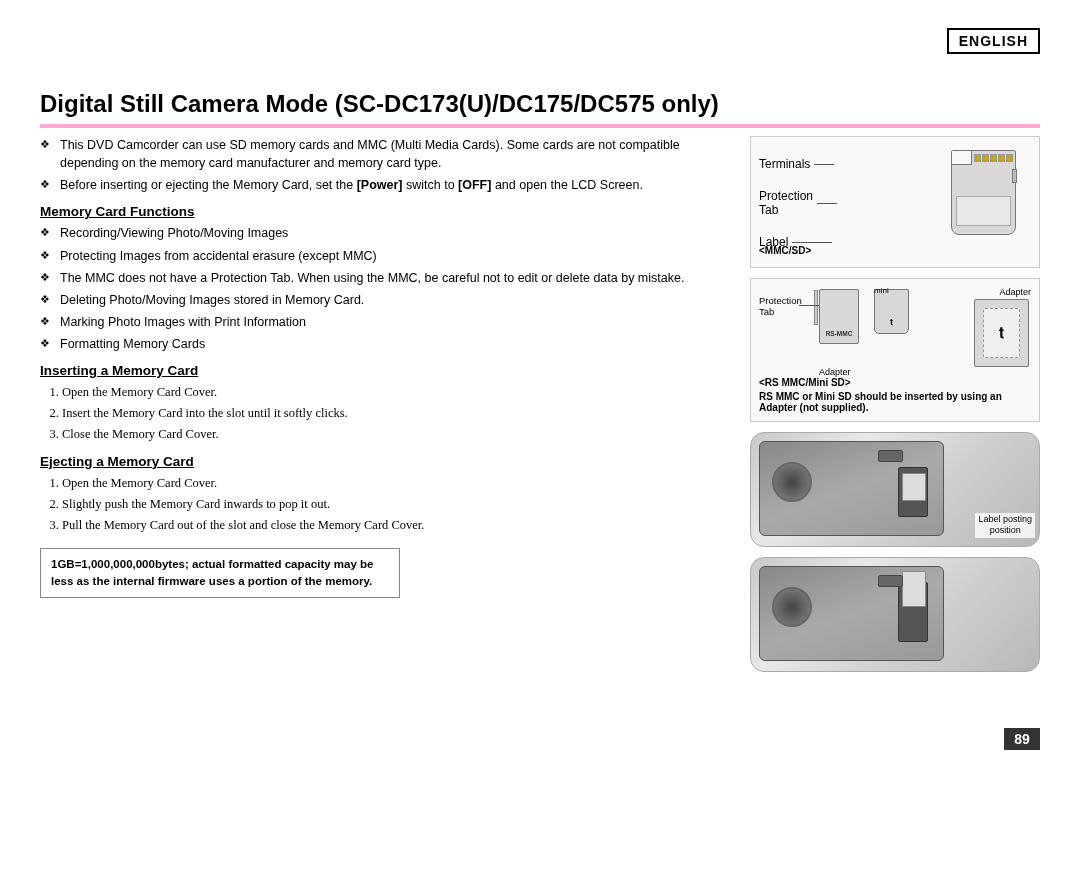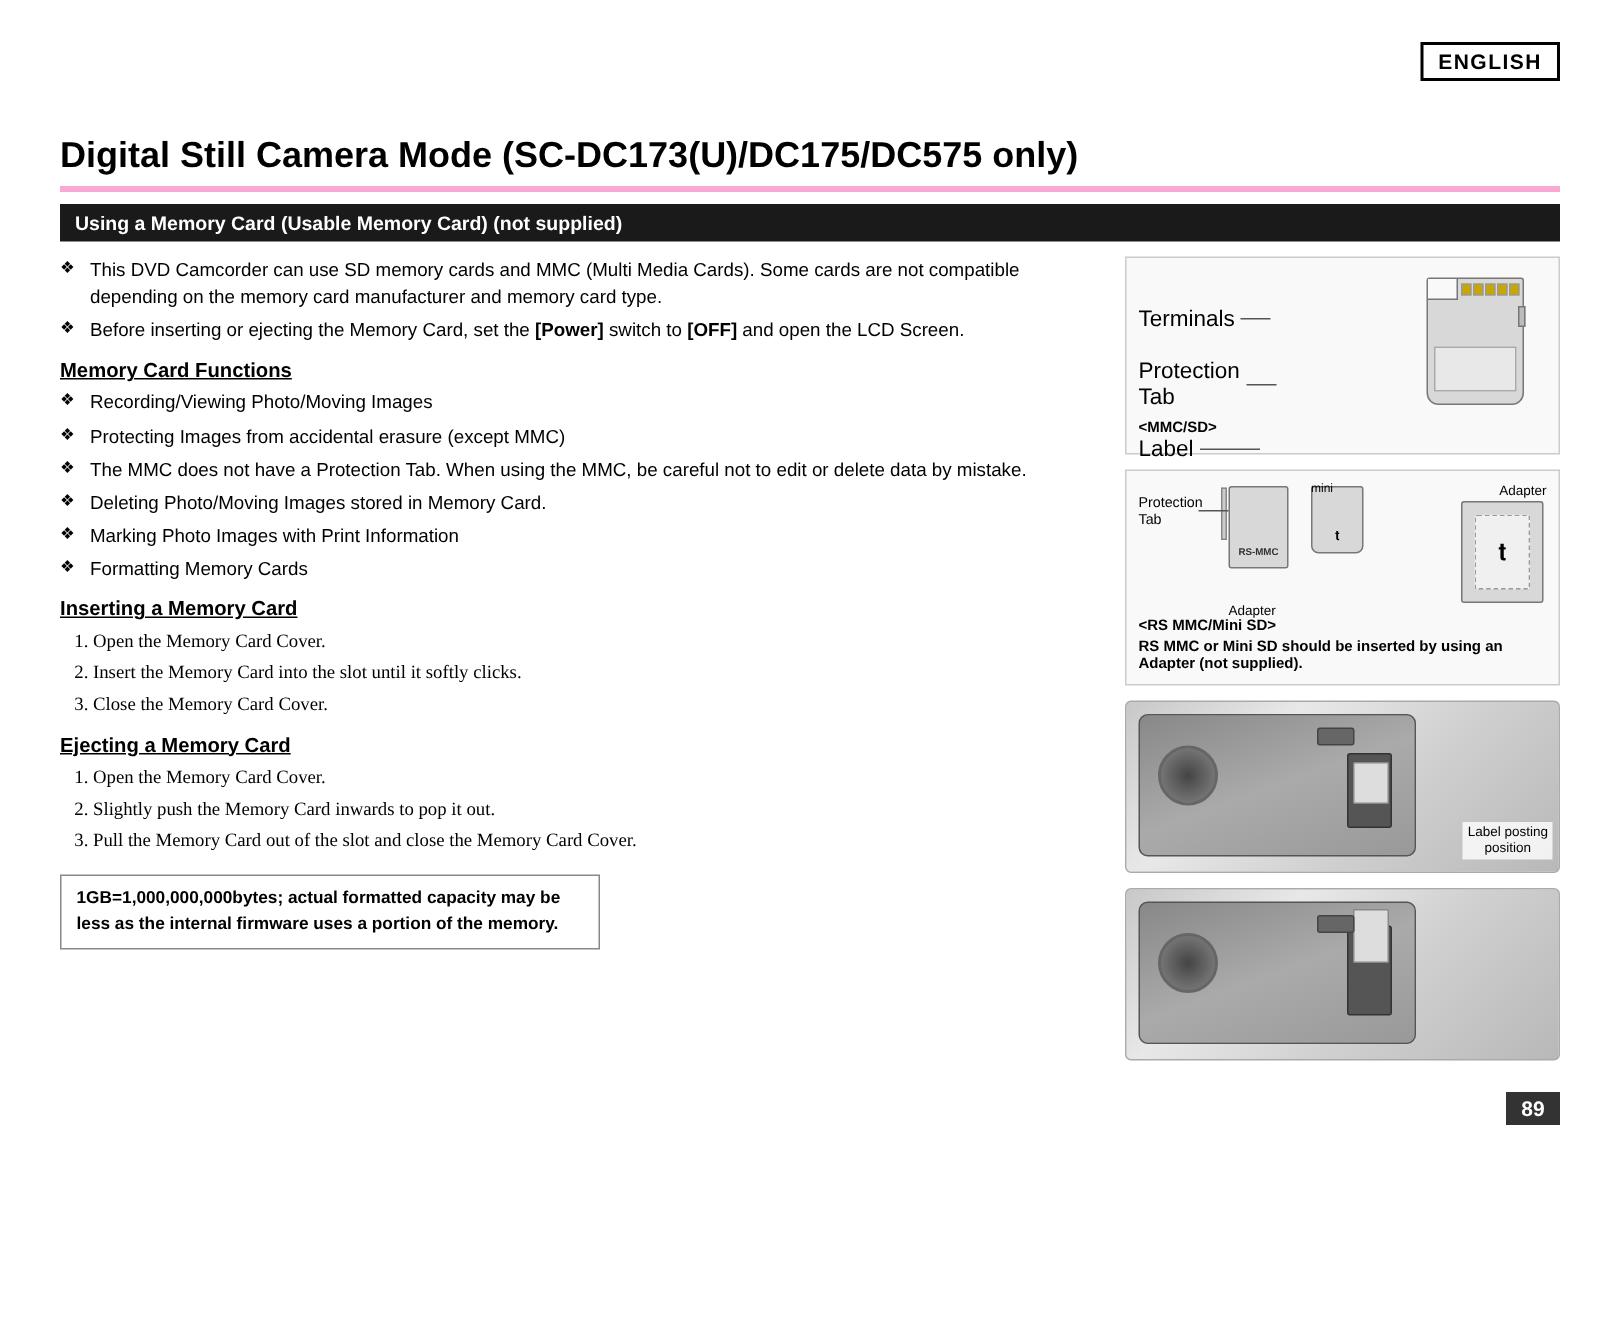--- a/index.html
+++ b/index.html
@@ -144,21 +144,21 @@
     }
 
     
     .photo-box {
       border: 1px solid #aaa;
       margin-bottom: 10px;
       height: 120px;
       background: linear-gradient(135deg, #c8c8c8 0%, #e8e8e8 30%, #d0d0d0 60%, #b8b8b8 100%);
       position: relative;
       overflow: hidden;
-      border-radius: 4px;
+      border-radius: 14px;
     }
 
     .photo-box-label {
       position: absolute;
       right: 6px;
       bottom: 20px;
       font-size: 9px;
       background: rgba(255,255,255,0.8);
       padding: 1px 3px;
       line-height: 1.3;
@@ -181,21 +181,20 @@
   </style>
 </head>
 <body>
 
 <div class="page-container">
 
   <div class="english-badge">ENGLISH</div>
 
   <div class="main-title">Digital Still Camera Mode (SC-DC173(U)/DC175/DC575 only)</div>
 
-  <div class="section-header">Using a Memory Card (Usable Memory Card) (not supplied)</div>
 
   <div class="content-wrapper">
 
     <div class="left-column">
 
       <ul class="diamond-list">
         <li>This DVD Camcorder can use SD memory cards and MMC (Multi Media Cards). Some cards are not compatible depending on the memory card manufacturer and memory card type.</li>
         <li>Before inserting or ejecting the Memory Card, set the <strong>[Power]</strong> switch to <strong>[OFF]</strong> and open the LCD Screen.</li>
       </ul>
 
@@ -225,21 +224,21 @@
 
       <div class="note-box">1GB=1,000,000,000bytes; actual formatted capacity may be less as the internal firmware uses a portion of the memory.</div>
 
     </div>
 
     <div class="right-column">
 
       <div class="diagram-box">
         <div style="position:relative; height:100px;">
 
-          <div style="position:absolute; left:0; top:24px; font-size:15px;">
+          <div style="position:absolute; left:0; top:12px; font-size:12px;">
             <div style="display:flex; align-items:center; margin-bottom:18px;">
               <span style="white-space:nowrap; margin-right:4px;">Terminals</span>
               <div style="border-top:1px solid #555; width:20px;"></div>
             </div>
             <div style="display:flex; align-items:center; margin-bottom:18px;">
               <span style="white-space:nowrap; margin-right:4px;">Protection<br>Tab</span>
               <div style="border-top:1px solid #555; width:20px;"></div>
             </div>
             <div style="display:flex; align-items:center;">
               <span style="white-space:nowrap; margin-right:4px;">Label</span>

